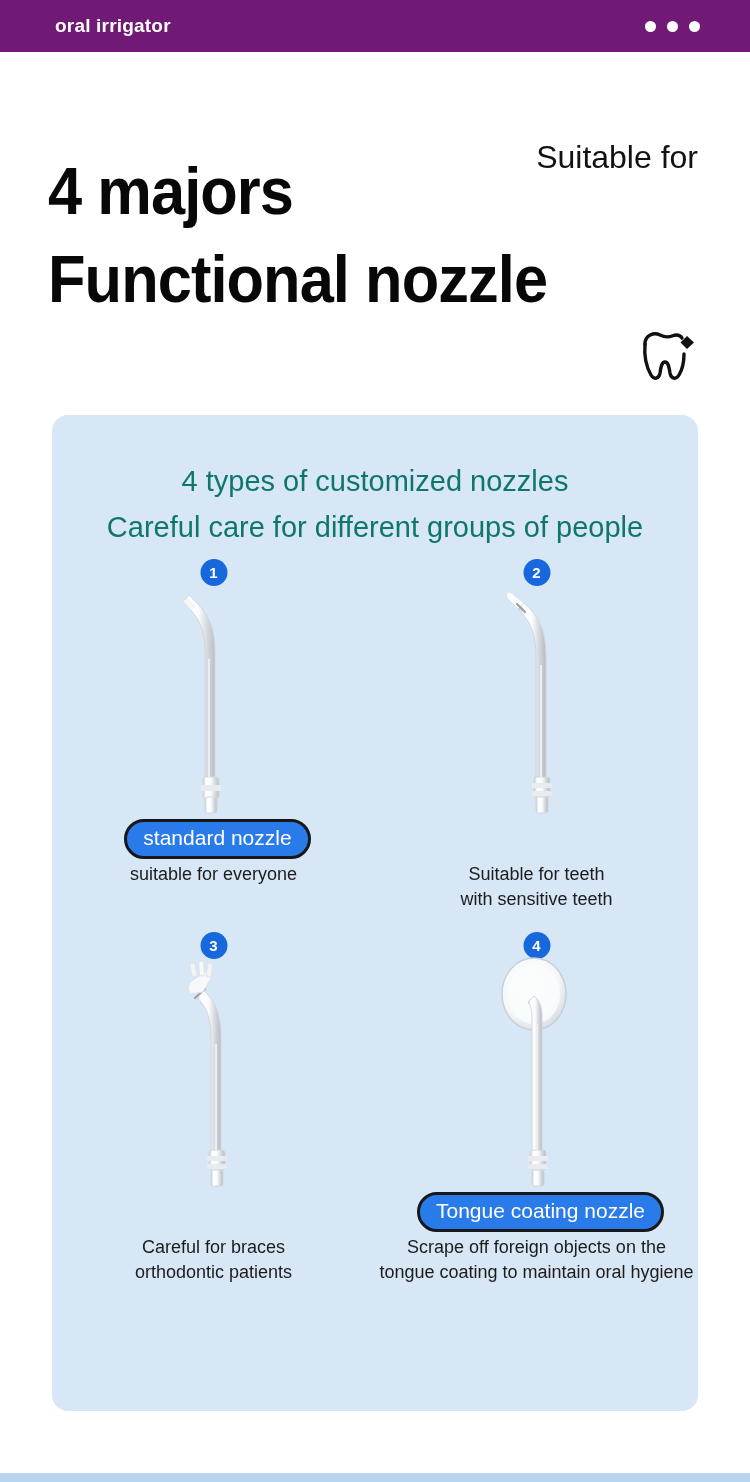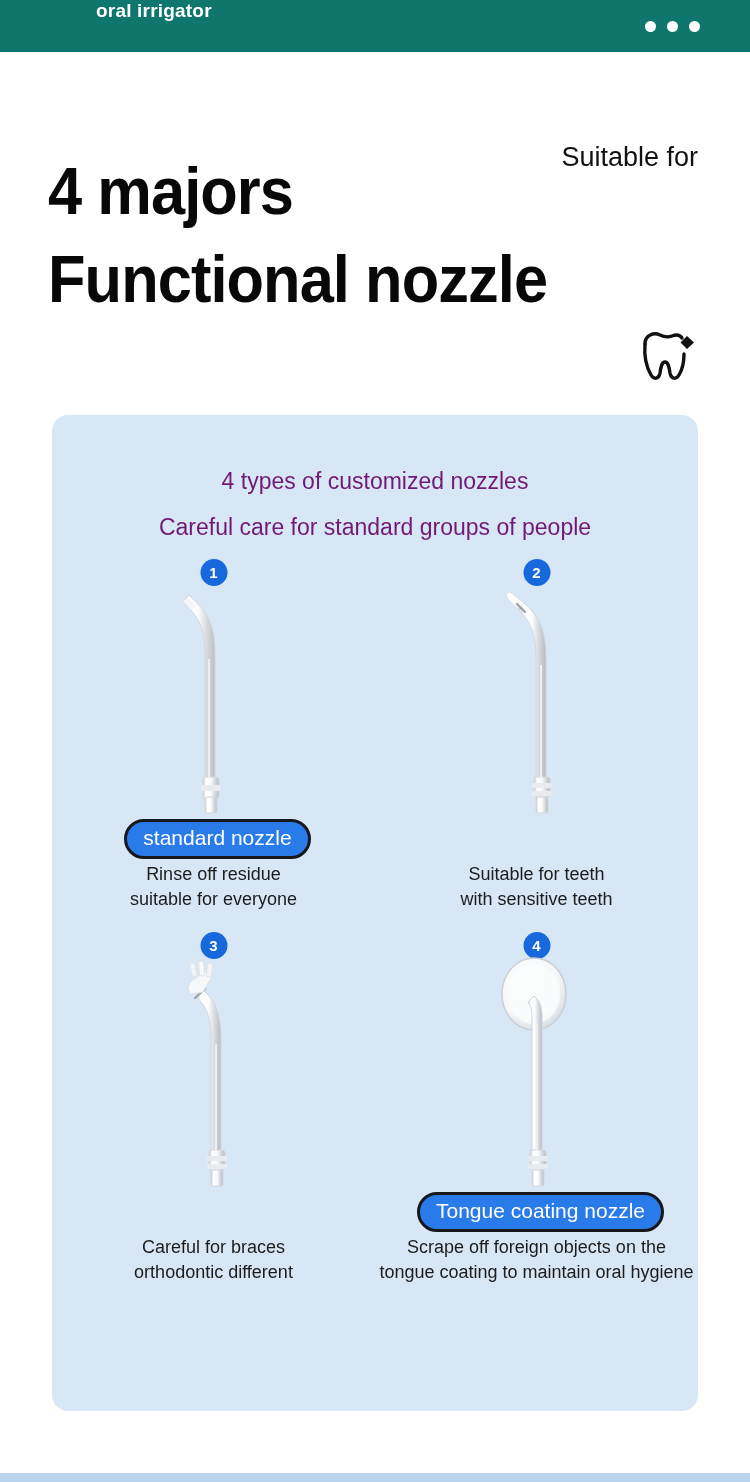--- a/index.html
+++ b/index.html
@@ -7,43 +7,43 @@
     width:750px; height:1482px;
     background:#ffffff;
     font-family:"Liberation Sans", sans-serif;
     overflow:hidden;
   }
   .page { position:relative; width:750px; height:1482px; background:#fff; }
 
   
   .appbar {
     position:absolute; left:0; top:0; width:750px; height:52px;
-    background:#0f766e;
-    display:flex; align-items:flex-start;padding-left:41px;
+    background:#701a75;
+    display:flex; align-items:center;
   }
   .appbar-title {
     color:#ffffff; font-size:19px; font-weight:bold;
     letter-spacing:.2px; margin-left:55px;
     font-family:"Liberation Sans", sans-serif;
   }
   .appbar-dots {
     position:absolute; right:50px; top:21px;
     display:flex; gap:11px; align-items:center;
   }
   .appbar-dots i {
     display:block; width:11px; height:11px; border-radius:50%;
     background:#ffffff;
   }
 
   
   .hero { position:absolute; left:0; top:52px; width:750px; height:363px; }
   .hero-sub {
     position:absolute; right:52px; top:88px;
     text-align:right; color:#121212;
-    font-size:27px; line-height:34px; font-weight:400;
+    font-size:32px; line-height:34px; font-weight:400;
     font-family:"Liberation Sans Narrow","Liberation Sans", sans-serif;
   }
   .hero-title {
     position:absolute; left:48px; top:95px;
     color:#080808; font-weight:bold;
     font-size:66px; line-height:88px;
     letter-spacing:-1px;
     font-family:"Liberation Sans Narrow","Liberation Sans", sans-serif;
     transform:scaleX(.93); transform-origin:left top;
     white-space:nowrap;
@@ -51,23 +51,23 @@
   .hero-title .l2 { display:block; }
   .tooth-icon { position:absolute; right:53px; top:278px; }
 
   
   .card {
     position:absolute; left:52px; top:415px;
     width:646px; height:996px;
     background:#d7e7f6; border-radius:16px;
   }
   .card-head {
-    text-align:center; color:#701a75;
+    text-align:center; color:#0f766e;
     padding-top:43px;
-    font-size:23px; line-height:46px; font-weight:400;
+    font-size:29px; line-height:46px; font-weight:400;
     font-family:"Liberation Sans Narrow","Liberation Sans", sans-serif;
   }
   .card-head span { display:block; }
 
   
   .grid {
     position:absolute; left:0; top:140px; width:646px;
     display:grid; grid-template-columns:1fr 1fr; gap:0px;
   }
   .cell { position:relative; height:373px; }
@@ -132,21 +132,21 @@
         <path d="M10 14 C9 26, 12 38, 16 45 C19 50, 24 49, 25 43 C26 36, 27 32, 30 32
                  C33 32, 34 36, 35 43 C36 49, 41 50, 44 45 C47 40, 49 32, 49 24" fill="none" stroke="#111" stroke-width="3.4" stroke-linecap="round" stroke-linejoin="round"></path>
         <path d="M52 6 L59 12.5 L52 19 L45.5 12.5 Z" fill="#111"></path>
       </svg>
     </div>
   </div>
 
   <div class="card">
     <div class="card-head">
       <span>4 types of customized nozzles</span>
-      <span>Careful care for standard groups of people</span>
+      <span>Careful care for different groups of people</span>
     </div>
 
     <div class="grid">
 
       <div class="cell">
         <div class="badge">1</div>
         <div class="art">
           <svg width="150" height="245" viewBox="0 0 150 245">
             <defs>
               <linearGradient id="g1" x1="0" y1="0" x2="1" y2="0">
@@ -165,21 +165,20 @@
               <rect x="66" y="218" width="12" height="16" rx="2" fill="url(#g1)" stroke="#d2d7dc" stroke-width="1"></rect>
               <path d="M49 19 L44 22 L52 31 L57 27 Z" fill="#f4f6f8"></path>
               <path d="M70 80 L70 198" stroke="#eceff2" stroke-width="2"></path>
             </g>
           </svg>
         </div>
         <div class="pill-wrap">
           <span class="pill">standard nozzle</span>
         </div>
         <div class="desc">
-          <span>Rinse off residue</span>
           <span>suitable for everyone</span>
         </div>
       </div>
 
       <div class="cell">
         <div class="badge">2</div>
         <div class="art">
           <svg width="150" height="245" viewBox="0 0 150 245">
             <defs>
               <linearGradient id="g2" x1="0" y1="0" x2="1" y2="0">
@@ -233,21 +232,21 @@
               <rect x="70" y="198" width="16" height="20" rx="3" fill="url(#g3)" stroke="#d2d7dc" stroke-width="1"></rect>
               <rect x="68" y="204" width="20" height="5" rx="2" fill="#e9ecef"></rect>
               <rect x="68" y="212" width="20" height="5" rx="2" fill="#e9ecef"></rect>
               <rect x="72" y="218" width="12" height="16" rx="2" fill="url(#g3)" stroke="#d2d7dc" stroke-width="1"></rect>
               <path d="M77 92 L77 198" stroke="#eceff2" stroke-width="2"></path>
             </g>
           </svg>
         </div>
         <div class="desc">
           <span>Careful for braces</span>
-          <span>orthodontic different</span>
+          <span>orthodontic patients</span>
         </div>
       </div>
 
       <div class="cell row2">
         <div class="badge">4</div>
         <div class="art">
           <svg width="150" height="245" viewBox="0 0 150 245">
             <defs>
               <linearGradient id="g4" x1="0" y1="0" x2="1" y2="0">
                 <stop offset="0%" stop-color="#c7cbd0"></stop>

